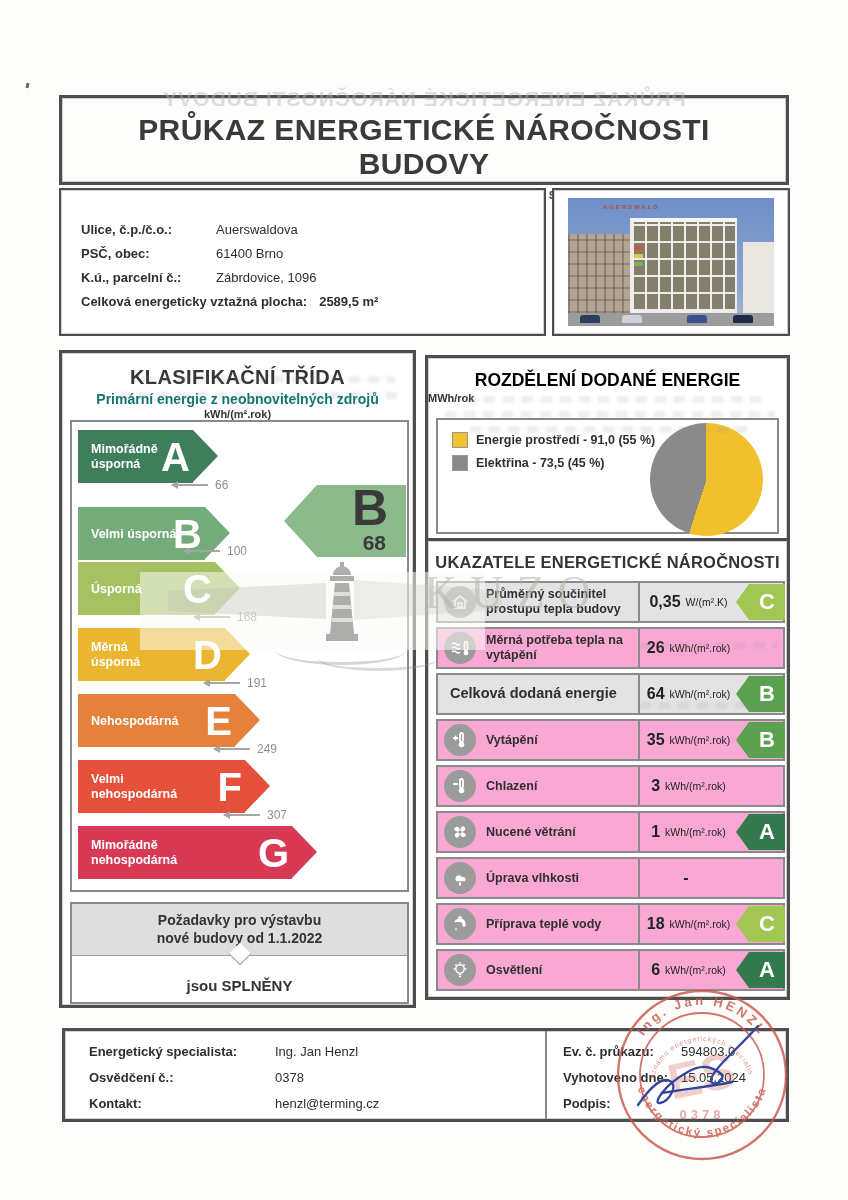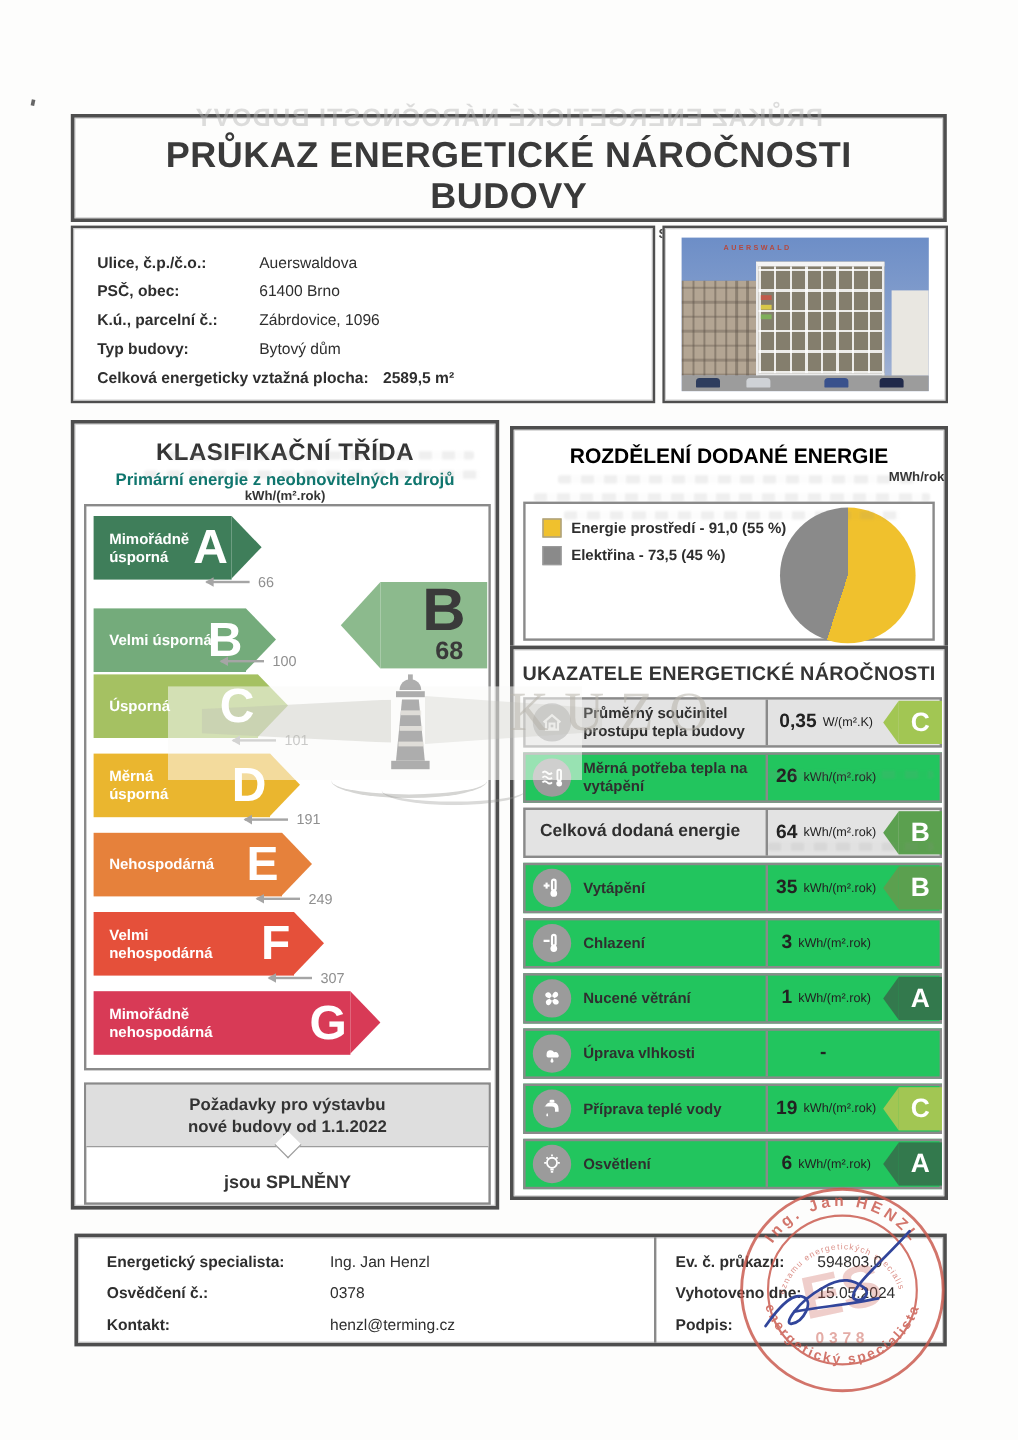--- a/index.html
+++ b/index.html
@@ -8,21 +8,21 @@
   .box{position:absolute;border:3px solid #4e4e4e;background:#fff;box-sizing:border-box;
        box-shadow:inset 0 0 0 1px #cfcfcf}
   .speck{position:absolute;left:26px;top:83px;width:3px;height:5px;background:#666;transform:rotate(12deg)}
 
   
   #header-box{left:59px;top:95px;width:730px;height:90px;text-align:center;background:transparent}
   #header-box h1{margin:15px 8px 0;font-size:30px;letter-spacing:.4px;color:#3a3a3a}
   #header-box .sub{margin-top:8px;font-size:11px;font-weight:bold;color:#494949}
 
   
-  #info-box{left:59px;top:188px;width:487px;height:148px;border-width:2px;padding:21px 0 0 20px}
+  #info-box{left:59px;top:188px;width:487px;height:148px;border-width:2px;padding:32px 0 0 20px}
   .info-row{display:flex;font-size:13px;margin-bottom:9px;color:#2e2e2e}
   .info-label{font-weight:bold;width:135px;flex:none}
   .info-row.wide .info-label{width:auto;margin-right:12px}
   .info-val{color:#2e2e2e}
   .info-row.wide .info-val{font-weight:bold}
 
   
   #photo-box{left:552px;top:188px;width:238px;height:148px;border-width:2px;padding:8px 14px}
   .photo{position:relative;width:100%;height:100%;overflow:hidden;
          background:linear-gradient(#6d8ec7,#8fa6cf 70%,#a9b7d6)}
@@ -66,32 +66,32 @@
   #req{position:absolute;left:8px;top:549px;width:335px;height:98px;border:2px solid #8a8a8a;background:#fff}
   .req-head{background:#dedede;border-bottom:1.5px solid #9c9c9c;text-align:center;font-weight:bold;
      font-size:14px;color:#333;padding:7px 0 8px;line-height:1.3;position:relative}
   .notch{position:absolute;left:50%;top:100%;margin-top:-9px;width:15px;height:15px;background:#fff;
      transform:translateX(-50%) rotate(45deg);border-right:1.5px solid #9c9c9c;border-bottom:1.5px solid #9c9c9c}
   .req-result{text-align:center;font-weight:bold;font-size:15px;margin-top:21px;color:#333}
 
   
   #pie-box{left:425px;top:355px;width:365px;height:190px}
   .pb-title{font-size:17.5px;font-weight:bold;text-align:center;margin-top:12px;color:#000000}
-  .pb-unit{font-size:11px;font-weight:bold;text-align:right;margin-top:1px;color:#343434}
+  .pb-unit{font-size:11px;font-weight:bold;text-align:left;margin-top:1px;color:#343434}
   #pie-inner{position:absolute;left:8px;right:8px;top:60px;bottom:8px;border:2px solid #8a8a8a}
   .legend{position:absolute;left:14px;top:12px}
   .leg-row{display:flex;align-items:center;gap:8px;margin-bottom:7px;font-size:12.5px;font-weight:bold;color:#2e2e2e}
   .swatch{width:14px;height:14px;background:var(--c);border:1px solid #9a9a9a;flex:none}
   #pie{position:absolute;right:14px;top:3px;width:113px;height:113px;border-radius:50%}
 
   
   #ind-box{left:425px;top:538px;width:365px;height:462px}
   .ib-title{font-size:16.5px;font-weight:bold;text-align:center;margin-top:12px;letter-spacing:.2px;color:#343434}
   .irow{position:absolute;left:8px;width:349px;height:42px;border:2px solid #8a8a8a;box-sizing:border-box;
-        display:flex;align-items:center;background:#22c55e}
+        display:flex;align-items:center;background:#f9a8d4}
   .irow.shaded{background:#e3e3e3}
   .icircle{width:32px;height:32px;border-radius:50%;background:#9b9b9b;margin:0 10px 0 6px;flex:none;
            display:flex;align-items:center;justify-content:center}
   .ilabel{font-size:12.5px;font-weight:bold;color:#2f2f2f;line-height:1.18;width:142px}
   .irow.total .ilabel{font-size:14.5px;margin-left:12px;width:auto}
   .ivalue{position:absolute;left:200px;right:0;top:0;bottom:0;border-left:2px solid #8a8a8a;
           display:flex;align-items:center;justify-content:center;gap:5px;padding-right:46px;box-sizing:border-box}
   .inum{font-size:16px;font-weight:bold;color:#222}
   .iunit{font-size:10.5px;color:#222}
   .ibadge{position:absolute;right:-2px;top:50%;transform:translateY(-50%);width:36px;height:36px;
@@ -142,24 +142,20 @@
     <span class="info-val">Auerswaldova</span>
   </div>
   <div class="info-row">
     <span class="info-label">PSČ, obec:</span>
     <span class="info-val">61400 Brno</span>
   </div>
   <div class="info-row">
     <span class="info-label">K.ú., parcelní č.:</span>
     <span class="info-val">Zábrdovice, 1096</span>
   </div>
-  <div class="info-row">
-    <span class="info-label">Typ budovy:</span>
-    <span class="info-val">Bytový dům</span>
-  </div>
   <div class="info-row wide">
     <span class="info-label">Celková energeticky vztažná plocha:</span>
     <span class="info-val">2589,5 m²</span>
   </div>
 </div>
 
 <div class="box" id="photo-box">
   <div class="photo">
     <div class="ph-label">AUERSWALD</div>
     <div class="bldg-left"></div>
@@ -201,21 +197,21 @@
       <span class="th-line"></span>
       <span>100</span>
     </div>
     <div class="band" style="top: 140px; width: 162px; --c: #a5c162;">
       <div class="rect"></div>
       <div class="band-label">Úsporná</div>
       <div class="band-letter">C</div>
     </div>
     <div class="threshold" style="left:122px;top:189px">
       <span class="th-line"></span>
-      <span>101</span>
+      <span>168</span>
     </div>
     <div class="band" style="top: 206px; width: 172px; --c: #eab62f;">
       <div class="rect"></div>
       <div class="band-label">Měrná úsporná</div>
       <div class="band-letter">D</div>
     </div>
     <div class="threshold" style="left:132px;top:255px">
       <span class="th-line"></span>
       <span>191</span>
     </div>
@@ -392,21 +388,21 @@
   <div class="irow" style="top:362px">
     <span class="icircle">
       <svg width="20" height="20" viewBox="0 0 20 20">
         <path d="M4 9 q1 -4.5 6 -4.5 q5.5 0 5.5 5.5 v2.5 h-3 v-2 q0 -2.5 -2.5 -2.5 h-6 z" fill="#fff"></path>
         <rect x="8" y="2.5" width="4" height="2.2" rx="1" fill="#fff"></rect>
         <path d="M6 13.5 c-1 1.6 -1 2.6 0 3 c1 -0.4 1 -1.4 0 -3z" fill="#fff"></path>
       </svg>
       </span>
     <span class="ilabel">Příprava teplé vody</span>
     <span class="ivalue">
-      <span class="inum">19</span>
+      <span class="inum">18</span>
       <span class="iunit">kWh/(m².rok)</span>
     </span>
     <span class="ibadge" style="--c: #a2c653;">C</span>
   </div>
 
   <div class="irow" style="top:408px">
     <span class="icircle">
       <svg width="20" height="20" viewBox="0 0 20 20" fill="none" stroke="#fff" stroke-width="1.5">
         <circle cx="10" cy="9" r="4.2"></circle>
         <path d="M8.6 14.6 h2.8 M9 16.6 h2"></path>

